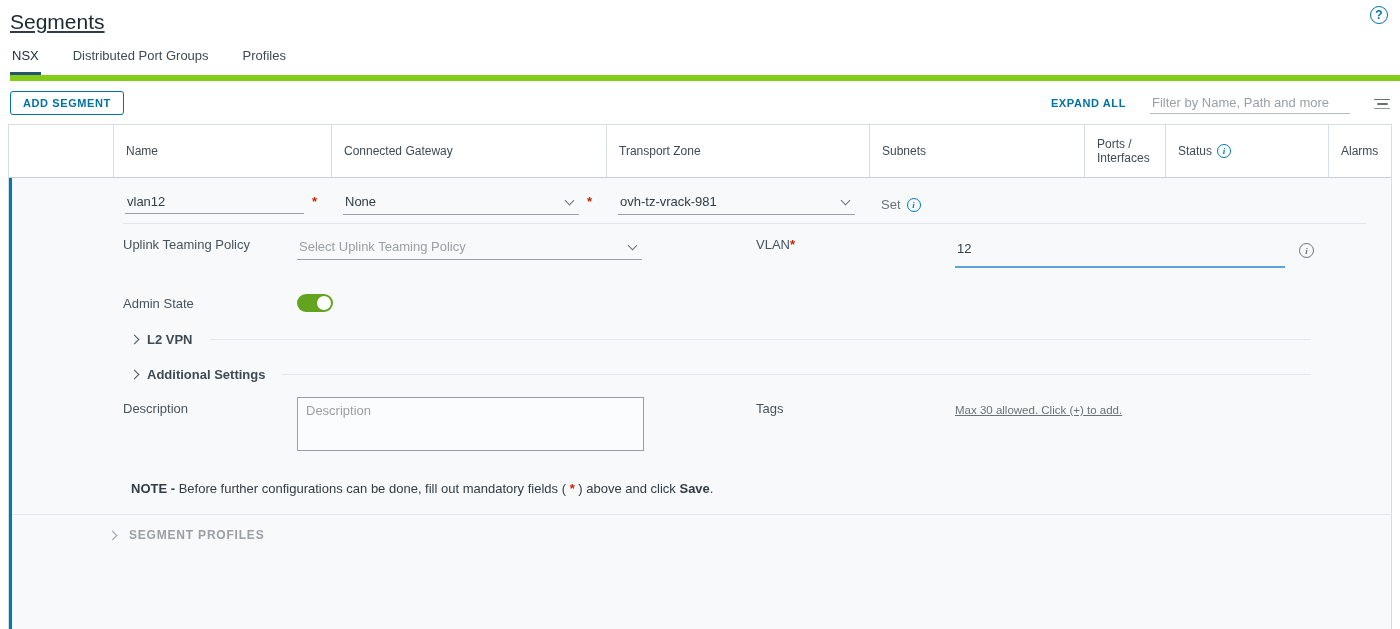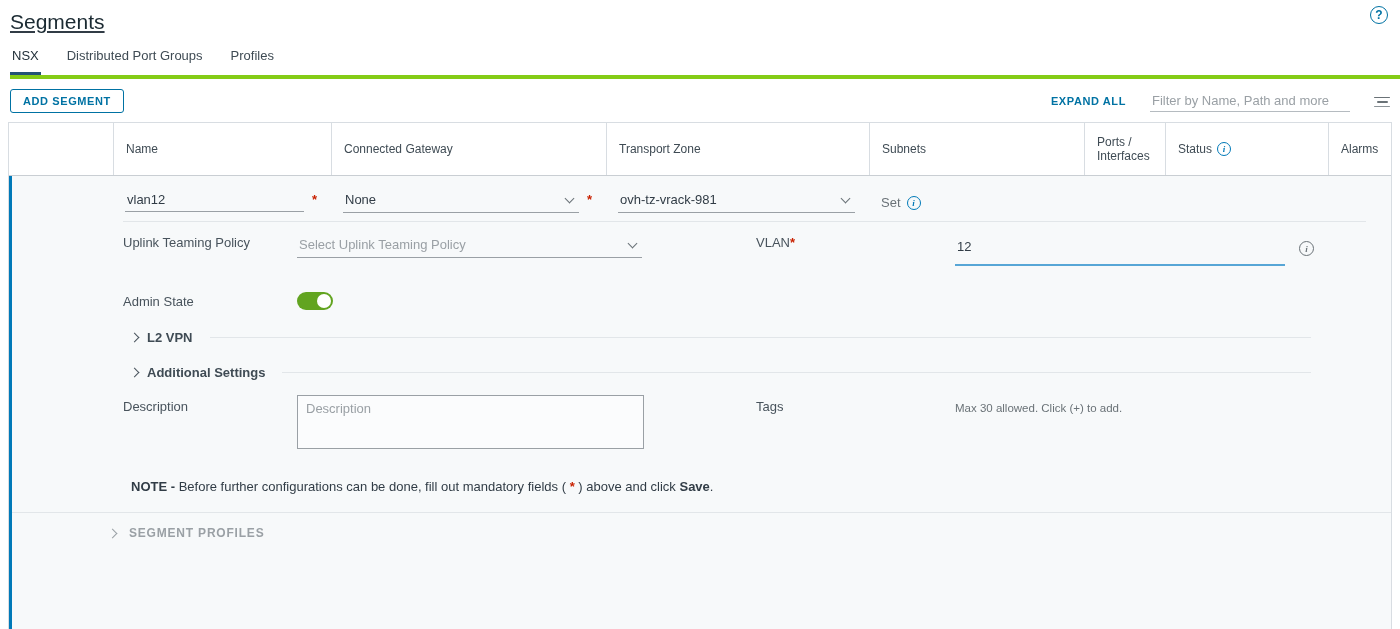--- a/index.html
+++ b/index.html
@@ -7,21 +7,21 @@
     font-family:"Liberation Sans", sans-serif; color:#313c46; }
 
   
   .page-header { position:relative; padding:10px 0 0 10px;text-decoration:underline; }
   .page-title { font-size:21px; font-weight:400; color:#1b2a32; }
   .help-icon { position:absolute; right:12px; top:6px; width:18px; height:18px;
     border:1.6px solid #0072a3; border-radius:50%; color:#0072a3; font-size:12px;
     font-weight:700; display:flex; align-items:center; justify-content:center; cursor:pointer; }
 
   
-  .tabs { display:flex; gap:24px; margin:14px 0 0 10px; border-bottom:4px solid #84cc16; }
+  .tabs { display:flex; gap:30px; margin:14px 0 0 10px; border-bottom:6px solid #84cc16; }
   .tab { font-size:13px; color:#3f4b54; padding:0 2px 9px 2px; cursor:pointer; }
   .tab.active { color:#22303a; border-bottom:3px solid #235375; font-weight:400; }
 
   
   .toolbar { display:flex; align-items:center; justify-content:space-between; margin:10px 10px 9px 10px; }
   .btn-outline { background:#fff; border:1px solid #0072a3; color:#0072a3; border-radius:3px;
     font-size:11px; font-weight:600; letter-spacing:.6px; padding:5px 12px; cursor:pointer;
     font-family:"Liberation Sans", sans-serif; }
   .toolbar-right { display:flex; align-items:center; gap:24px; }
   .link-action { color:#0072a3; font-size:11px; font-weight:600; letter-spacing:.6px; cursor:pointer; }
@@ -93,21 +93,21 @@
 
   .tags-pill { display:flex; align-items:center; border:1px solid #9aa0a5; border-radius:14px;
     height:26px; padding:0 5px 0 8px; width:347px; background:#fbfcfd; }
   .tag-icon { flex:none; margin-right:6px; display:inline-flex; }
   .tag-input { border:none; border-bottom:1px solid #9aa0a5; background:transparent; font-size:13px;
     padding:1px 2px 2px 2px; width:125px; margin-right:12px; font-family:"Liberation Sans", sans-serif; color:#313c46;}
   .tag-input::placeholder { color:#9aa0a5; }
   .plus-icon { flex:none; width:17px; height:17px; border-radius:50%; background:#49a3d3; color:#fff;
     display:inline-flex; align-items:center; justify-content:center; font-size:14px; font-weight:700;
     margin-left:auto; cursor:pointer; line-height:1; }
-  .tags-hint { font-size:11.5px; color:#6a7277; margin-top:7px; }
+  .tags-hint { font-size:11.5px; color:#6a7277; margin-top:7px;text-decoration:underline; }
 
   .note { margin:26px 0 0 122px; font-size:13px; color:#313c46; }
   .note b { font-weight:700; }
   .note .star-inline { color:#c92100; font-weight:700; }
 
   .hr-full { height:1px; background:#e2e6e9; margin-top:18px; }
   .seg-profiles { display:flex; align-items:center; gap:13px; margin:13px 0 0 100px; cursor:pointer; }
   .seg-profiles .chev-right { border-color:#9aa0a5; }
   .seg-profiles .sp-label { font-size:12px; letter-spacing:.8px; color:#9aa0a5; font-weight:600; }
 </style>

